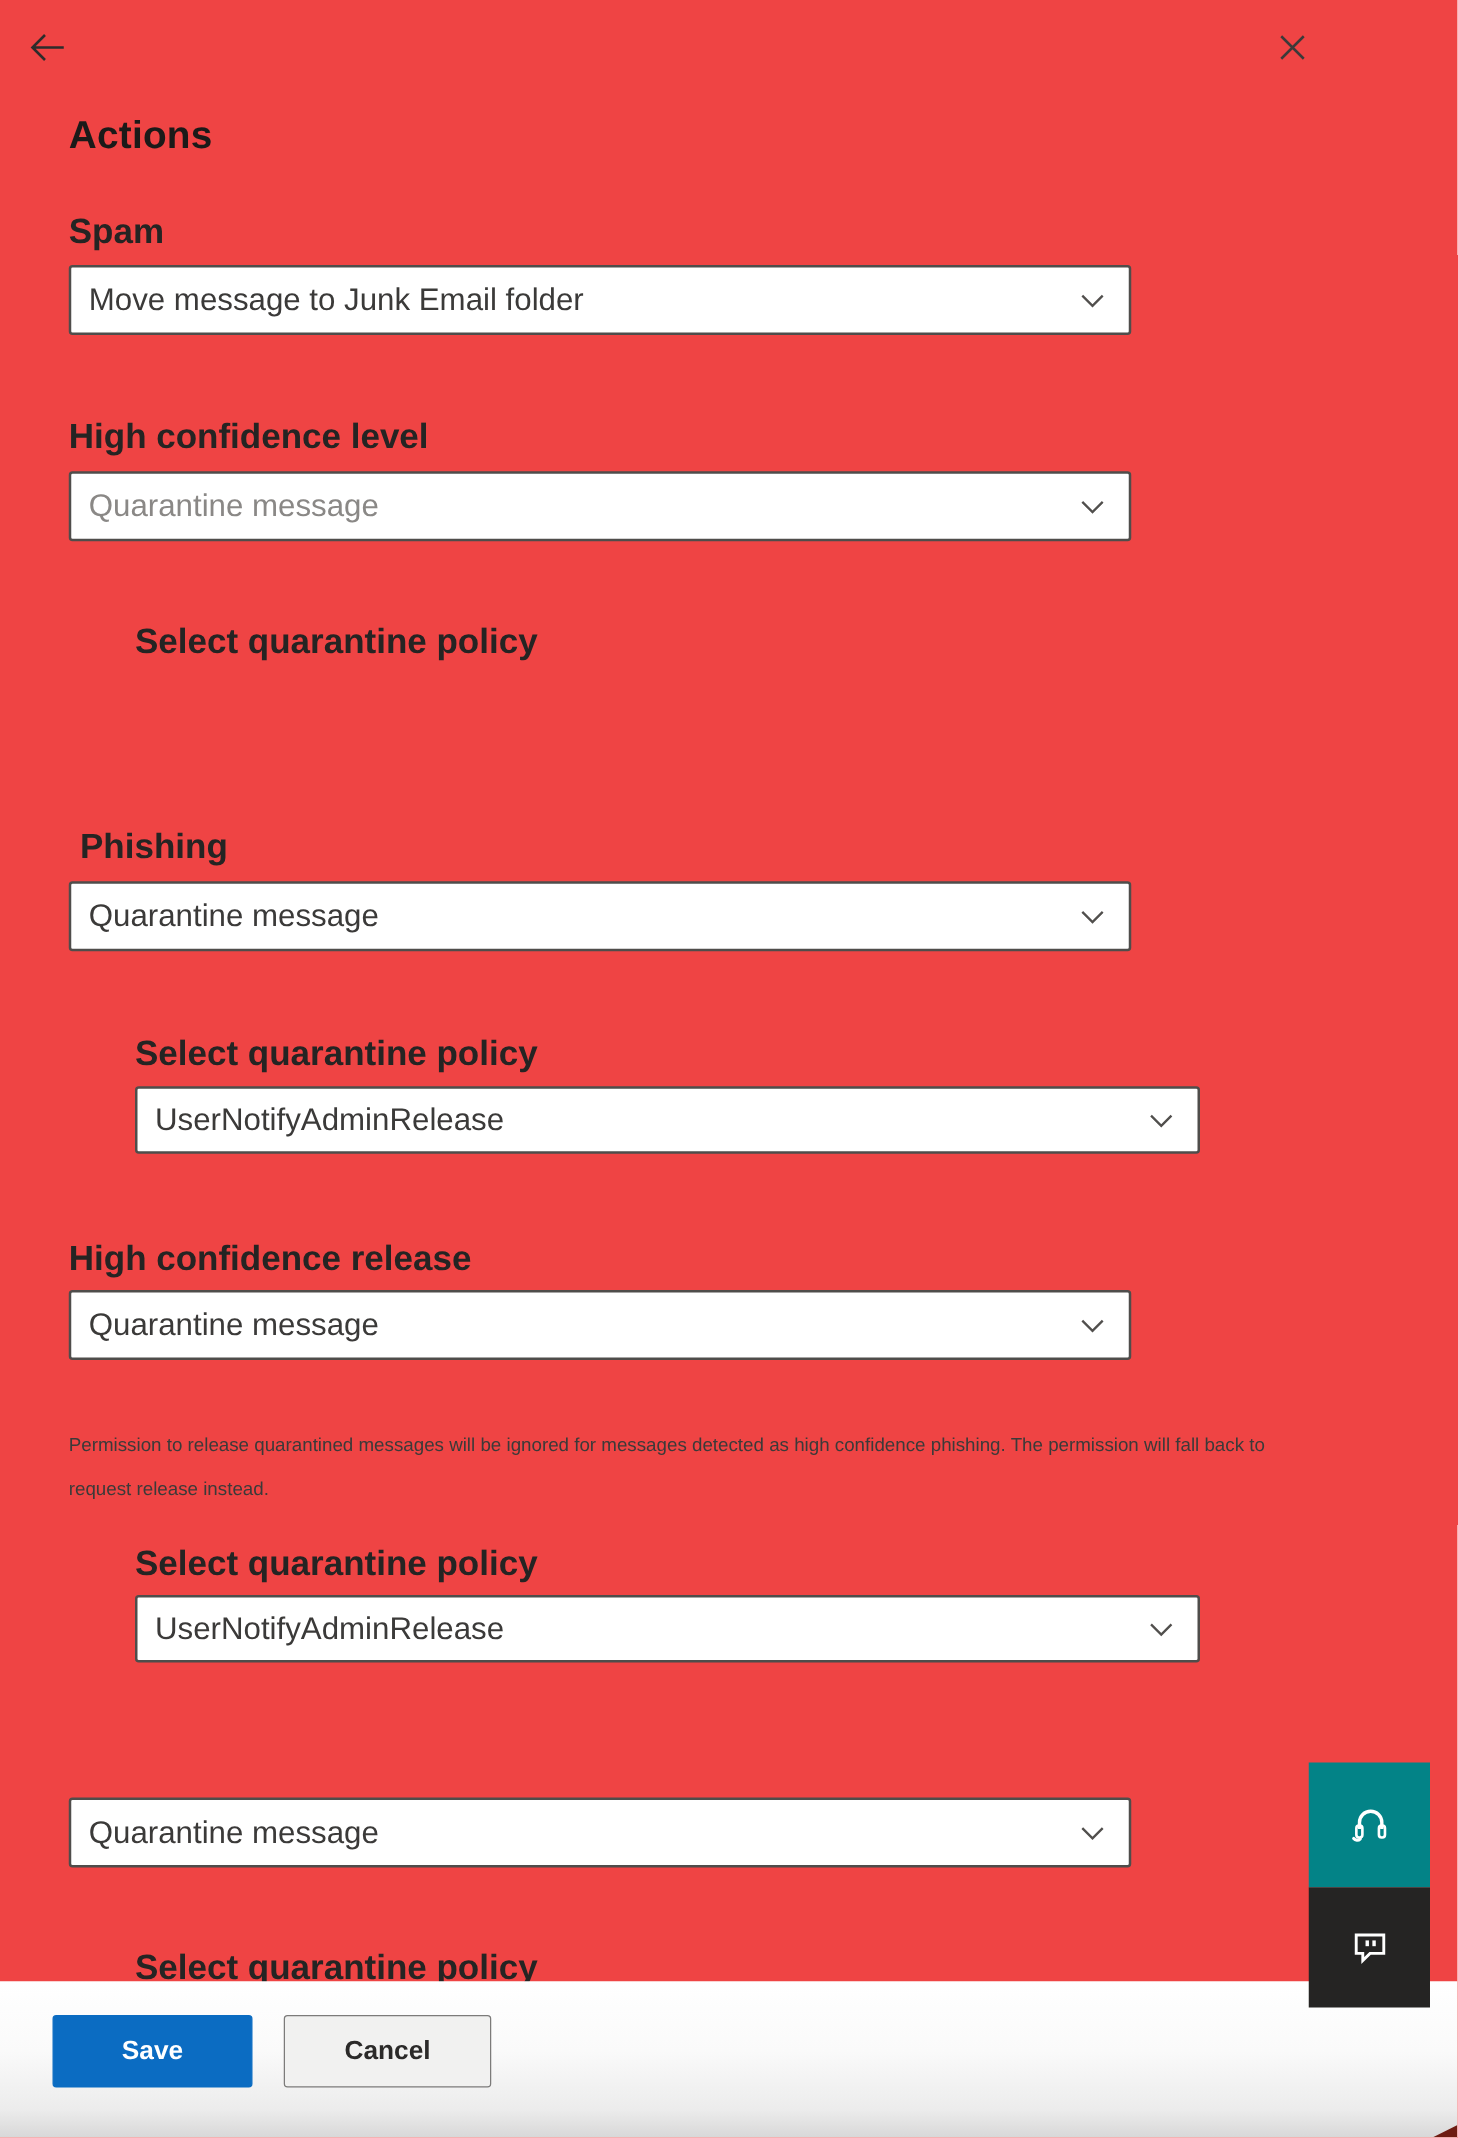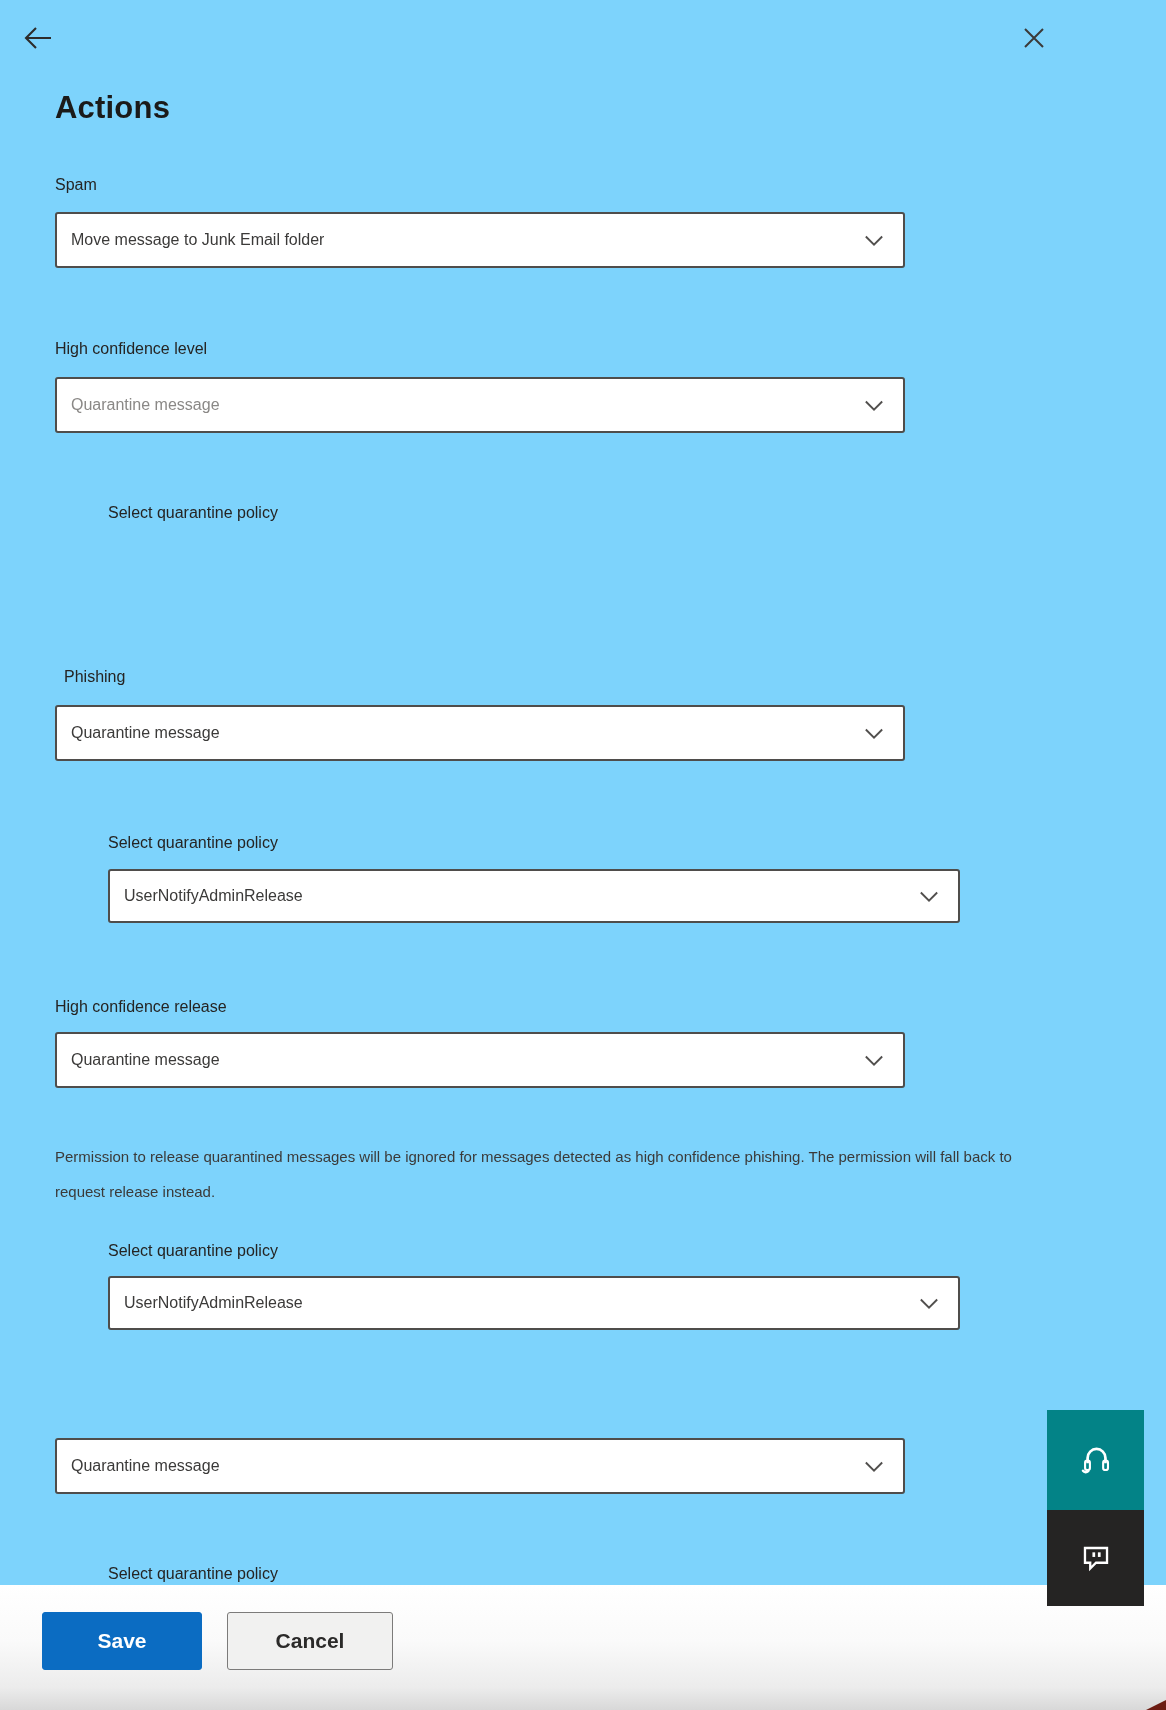--- a/index.html
+++ b/index.html
@@ -1,40 +1,40 @@
 <!DOCTYPE html>
 <html><head>
 <meta charset="utf-8">
 <style>
   html,body{margin:0;padding:0;background:#fff;}
   #screen{
-    position:relative;width:1166px;height:1710px;background:#7dd3fc;
+    position:relative;width:1166px;height:1710px;background:#ef4444;
     font-family:"Liberation Sans",sans-serif;overflow:hidden;
   }
   
   .icon-btn{position:absolute;width:40px;height:40px;display:flex;align-items:center;justify-content:center;cursor:pointer;background:none;border:none;padding:0;}
   .back-btn{left:18px;top:18px;}
   .close-btn{left:1014px;top:18px;}
   
   .page-title{position:absolute;left:55px;top:90px;font-size:31px;font-weight:700;color:#1b1a19;letter-spacing:.2px;}
   
-  .field-label{position:absolute;font-size:16px;font-weight:400;color:#252423;line-height:26px;white-space:nowrap;}
+  .field-label{position:absolute;font-size:28px;font-weight:700;color:#252423;line-height:26px;white-space:nowrap;}
   .lbl-spam{left:55px;top:172px;}
   .lbl-hcs{left:55px;top:336px;}
   .lbl-sqp1{left:108px;top:500px;}
   .lbl-phish{left:64px;top:664px;}
   .lbl-sqp2{left:108px;top:830px;}
   .lbl-hcp{left:55px;top:994px;}
   .lbl-sqp3{left:108px;top:1238px;}
   .lbl-bcl{left:55px;top:1398px;}
   .lbl-sqp4{left:108px;top:1561px;z-index:1;}
   
   .dd{position:absolute;width:850px;height:56px;background:#fff;border:2px solid #4f4d4b;border-radius:3px;
       box-sizing:border-box;display:flex;align-items:center;padding:0 52px 0 14px;cursor:pointer;}
-  .dd .val{font-size:16px;color:#3b3a39;white-space:nowrap;overflow:hidden;}
+  .dd .val{font-size:25px;color:#3b3a39;white-space:nowrap;overflow:hidden;}
   .dd.muted .val{color:#8a8886;}
   .dd .chev{position:absolute;right:15px;top:50%;transform:translateY(-50%);display:flex;}
   .dd.indent{width:852px;height:54px;}
   .dd-spam{left:55px;top:212px;}
   .dd-hcs{left:55px;top:377px;}
   .dd-sqp1{left:108px;top:541px;}
   .dd-phish{left:55px;top:705px;}
   .dd-sqp2{left:108px;top:869px;}
   .dd-hcp{left:55px;top:1032px;}
   .dd-sqp3{left:108px;top:1276px;}

